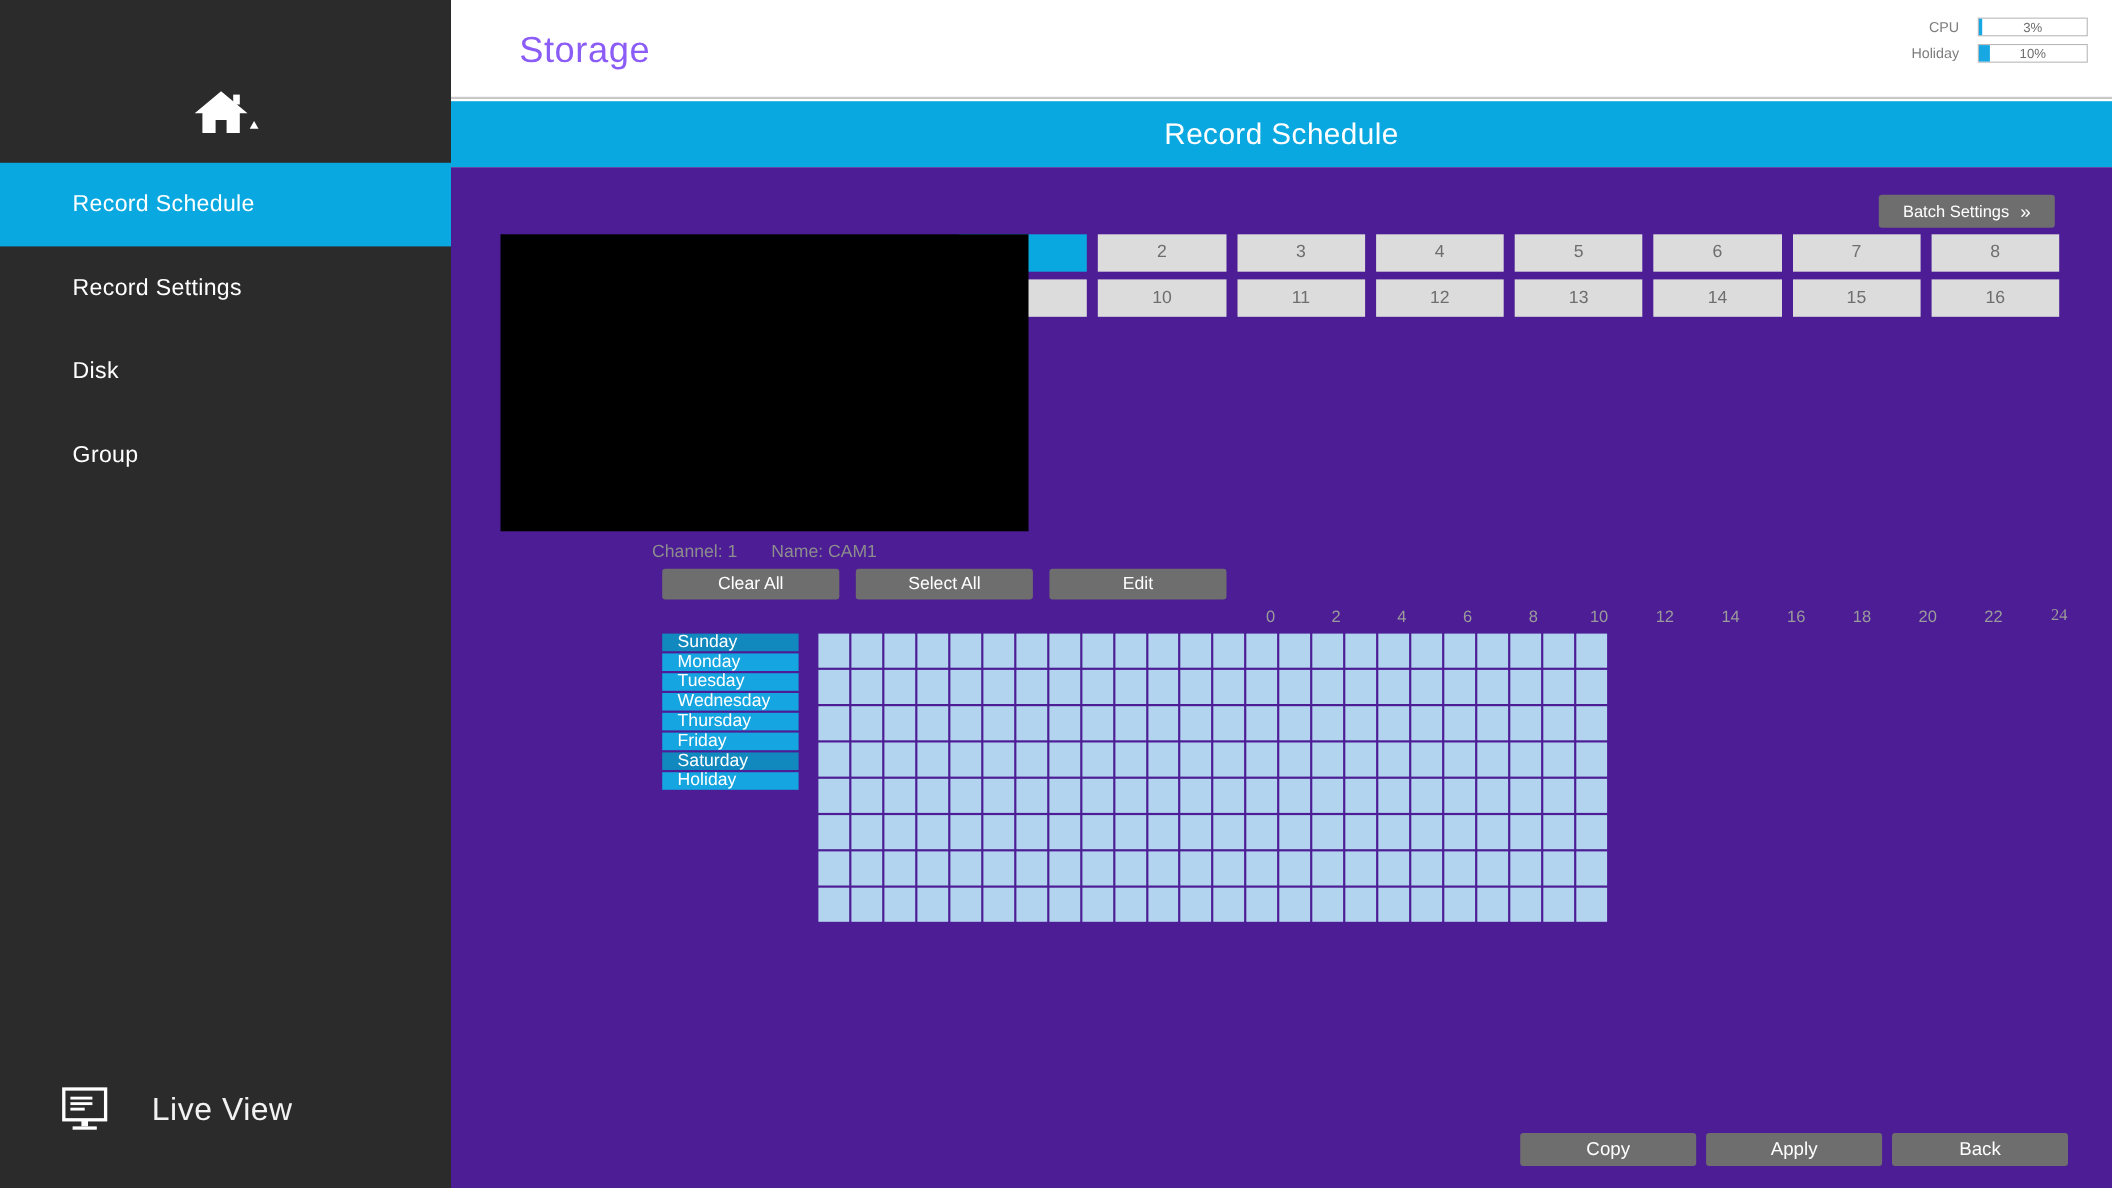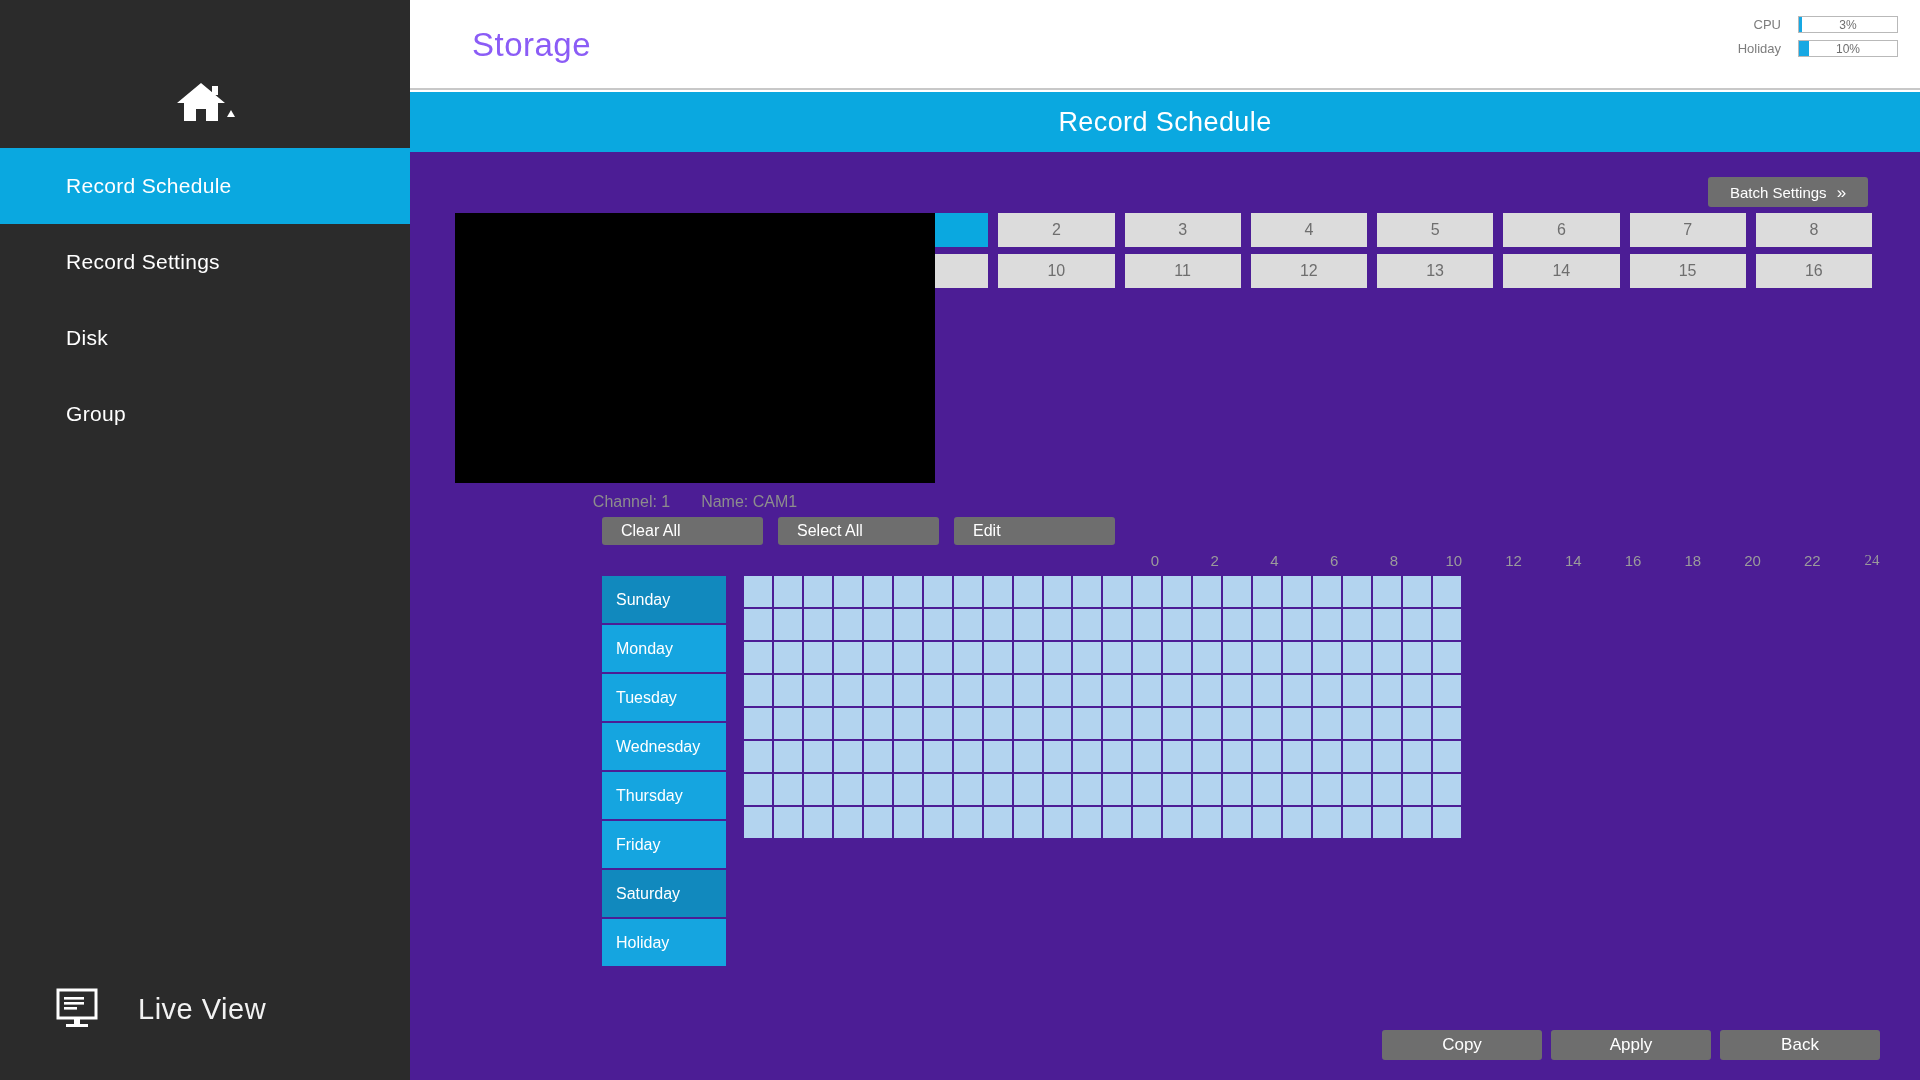--- a/index.html
+++ b/index.html
@@ -145,44 +145,43 @@
 
   
   #sched-toolbar {
     position: absolute; left: 192px; top: 365px;
     display: flex; gap: 15px;
   }
   .tool-btn {
     width: 161px; height: 28px;
     background: #6e6e6e; color: #ffffff;
     border-radius: 3px;
-    display: flex; align-items: center; justify-content: flex-start;
+    display: flex; align-items: center; justify-content: center;
     font-size: 16px;
-    padding-left: 19px;
   }
 
   
   #time-axis {
     position: absolute; left: 745px; top: 400px;
     width: 717px; height: 22px;
   }
   .tick {
     position: absolute; top: 0;
     transform: translateX(-50%);
     font-size: 15px; color: #9b9b9b;
   }
 
   
   #sched-wrap {
     position: absolute; left: 192px; top: 424px;
     display: flex;
   }
   #day-col { display: flex; flex-direction: column; gap: 2px; width: 124px; }
   .day-cell {
-    height: 47px;
+    height: 16px;
     display: flex; align-items: center;
     padding-left: 14px;
     color: #ffffff; font-size: 16px;
   }
   .day-cell.weekend { background: #1189be; }
   .day-cell.weekday { background: #15a5e0; }
 
   #grid-col {
     margin-left: 18px;
     width: 717px;

